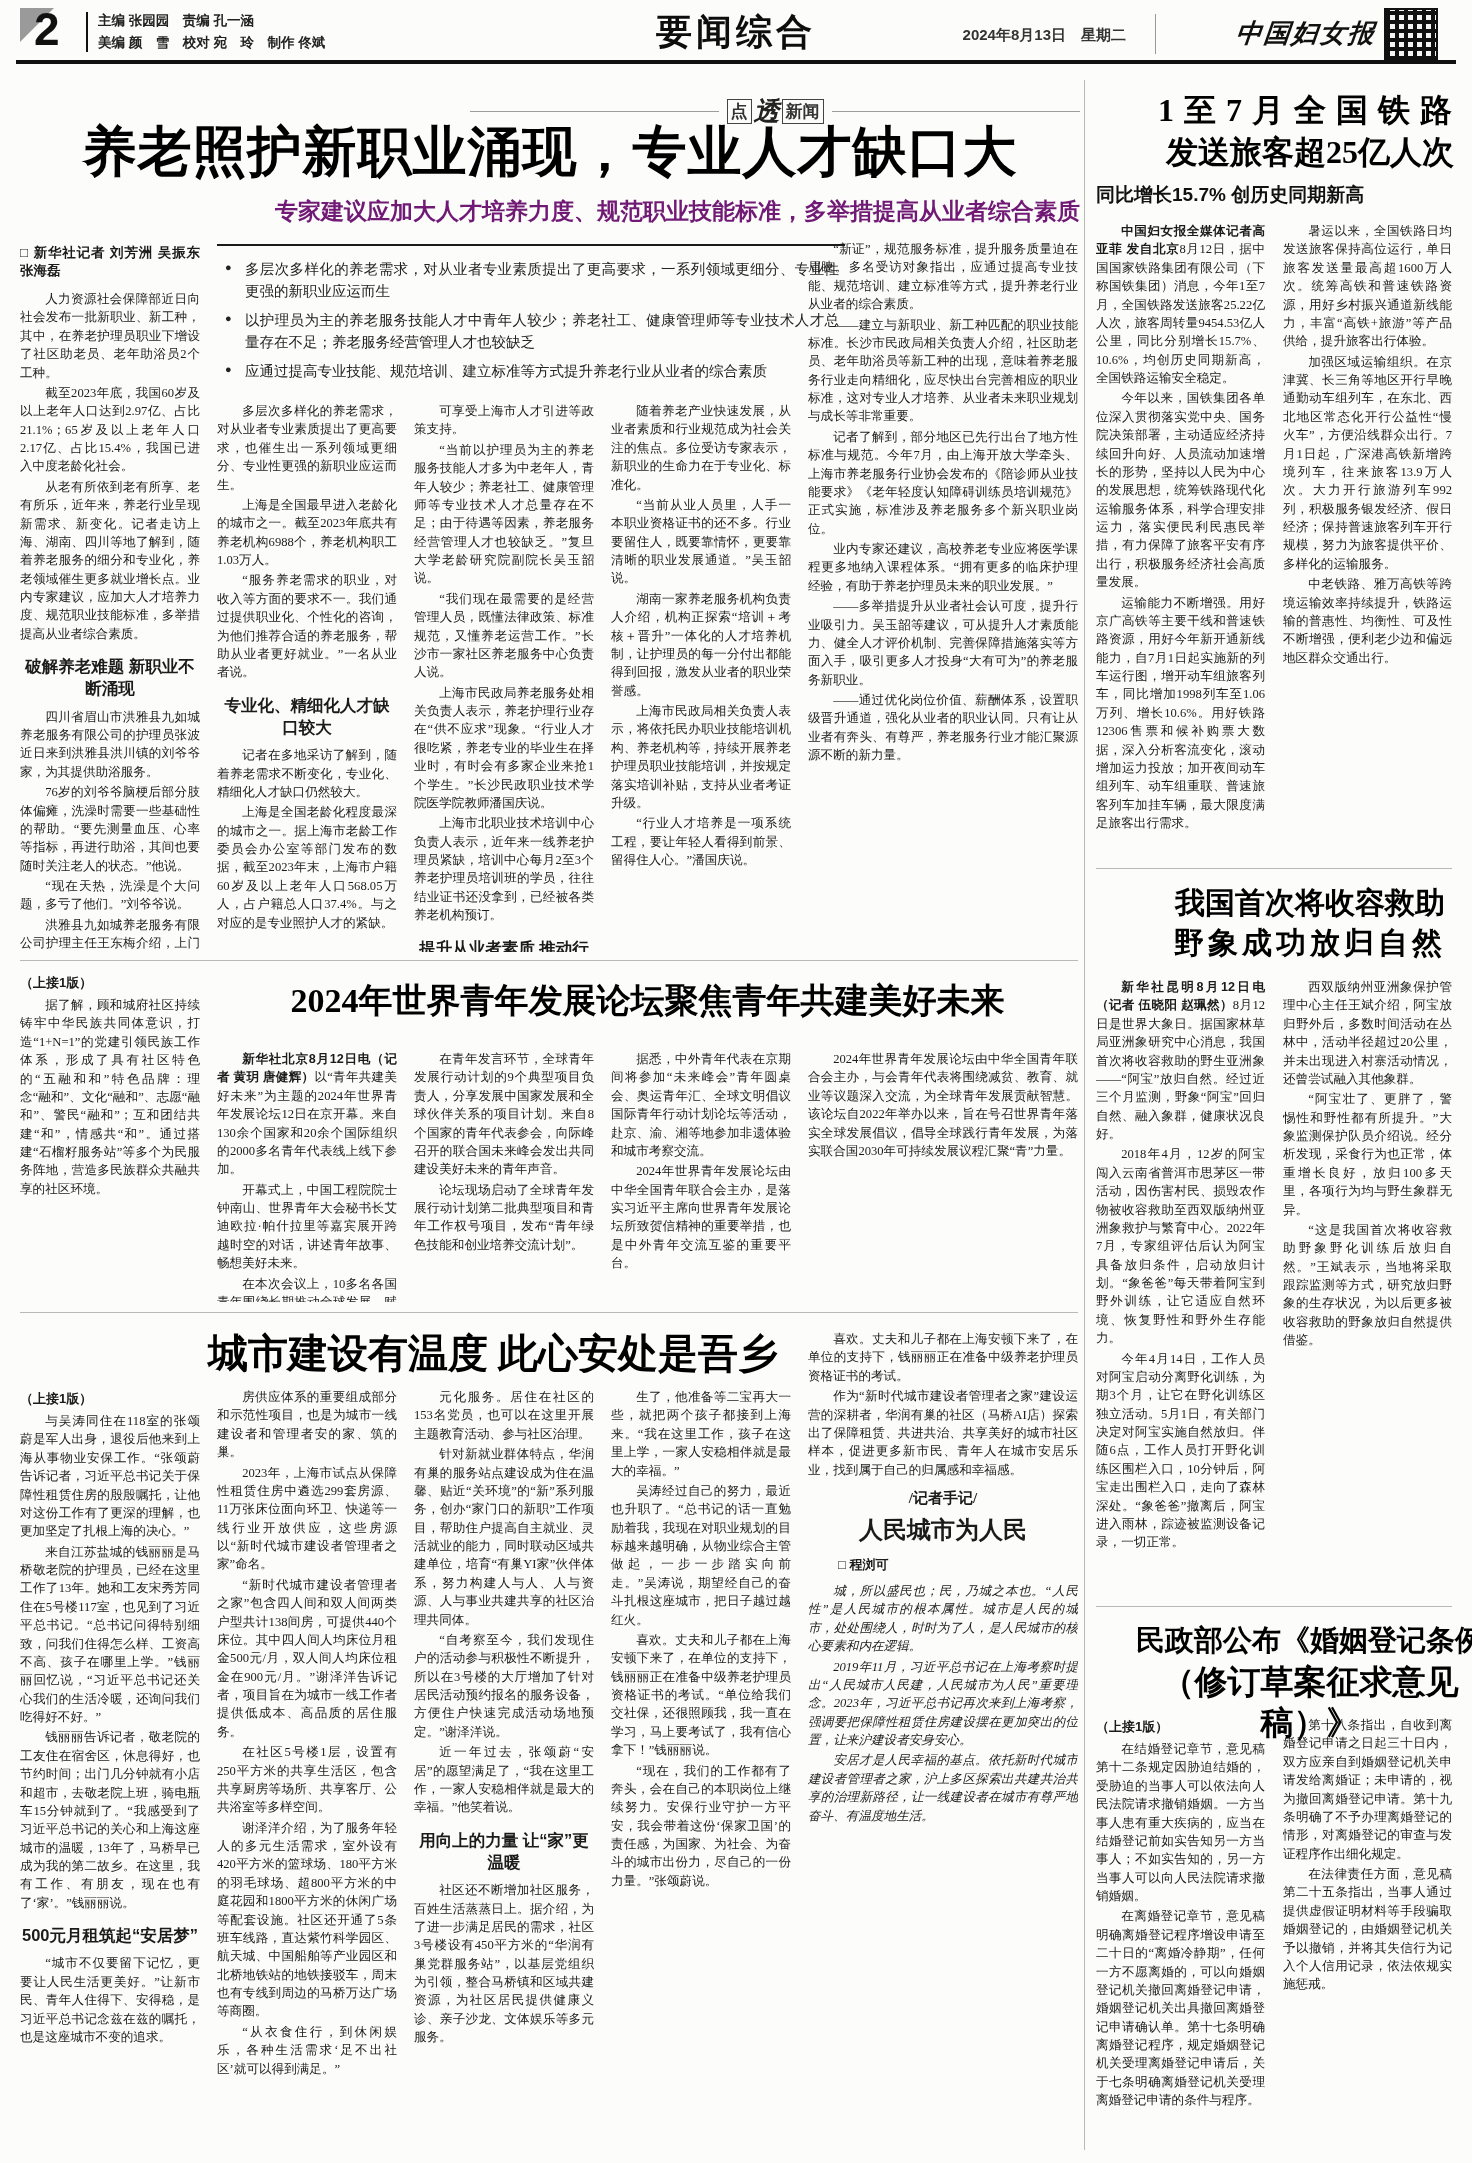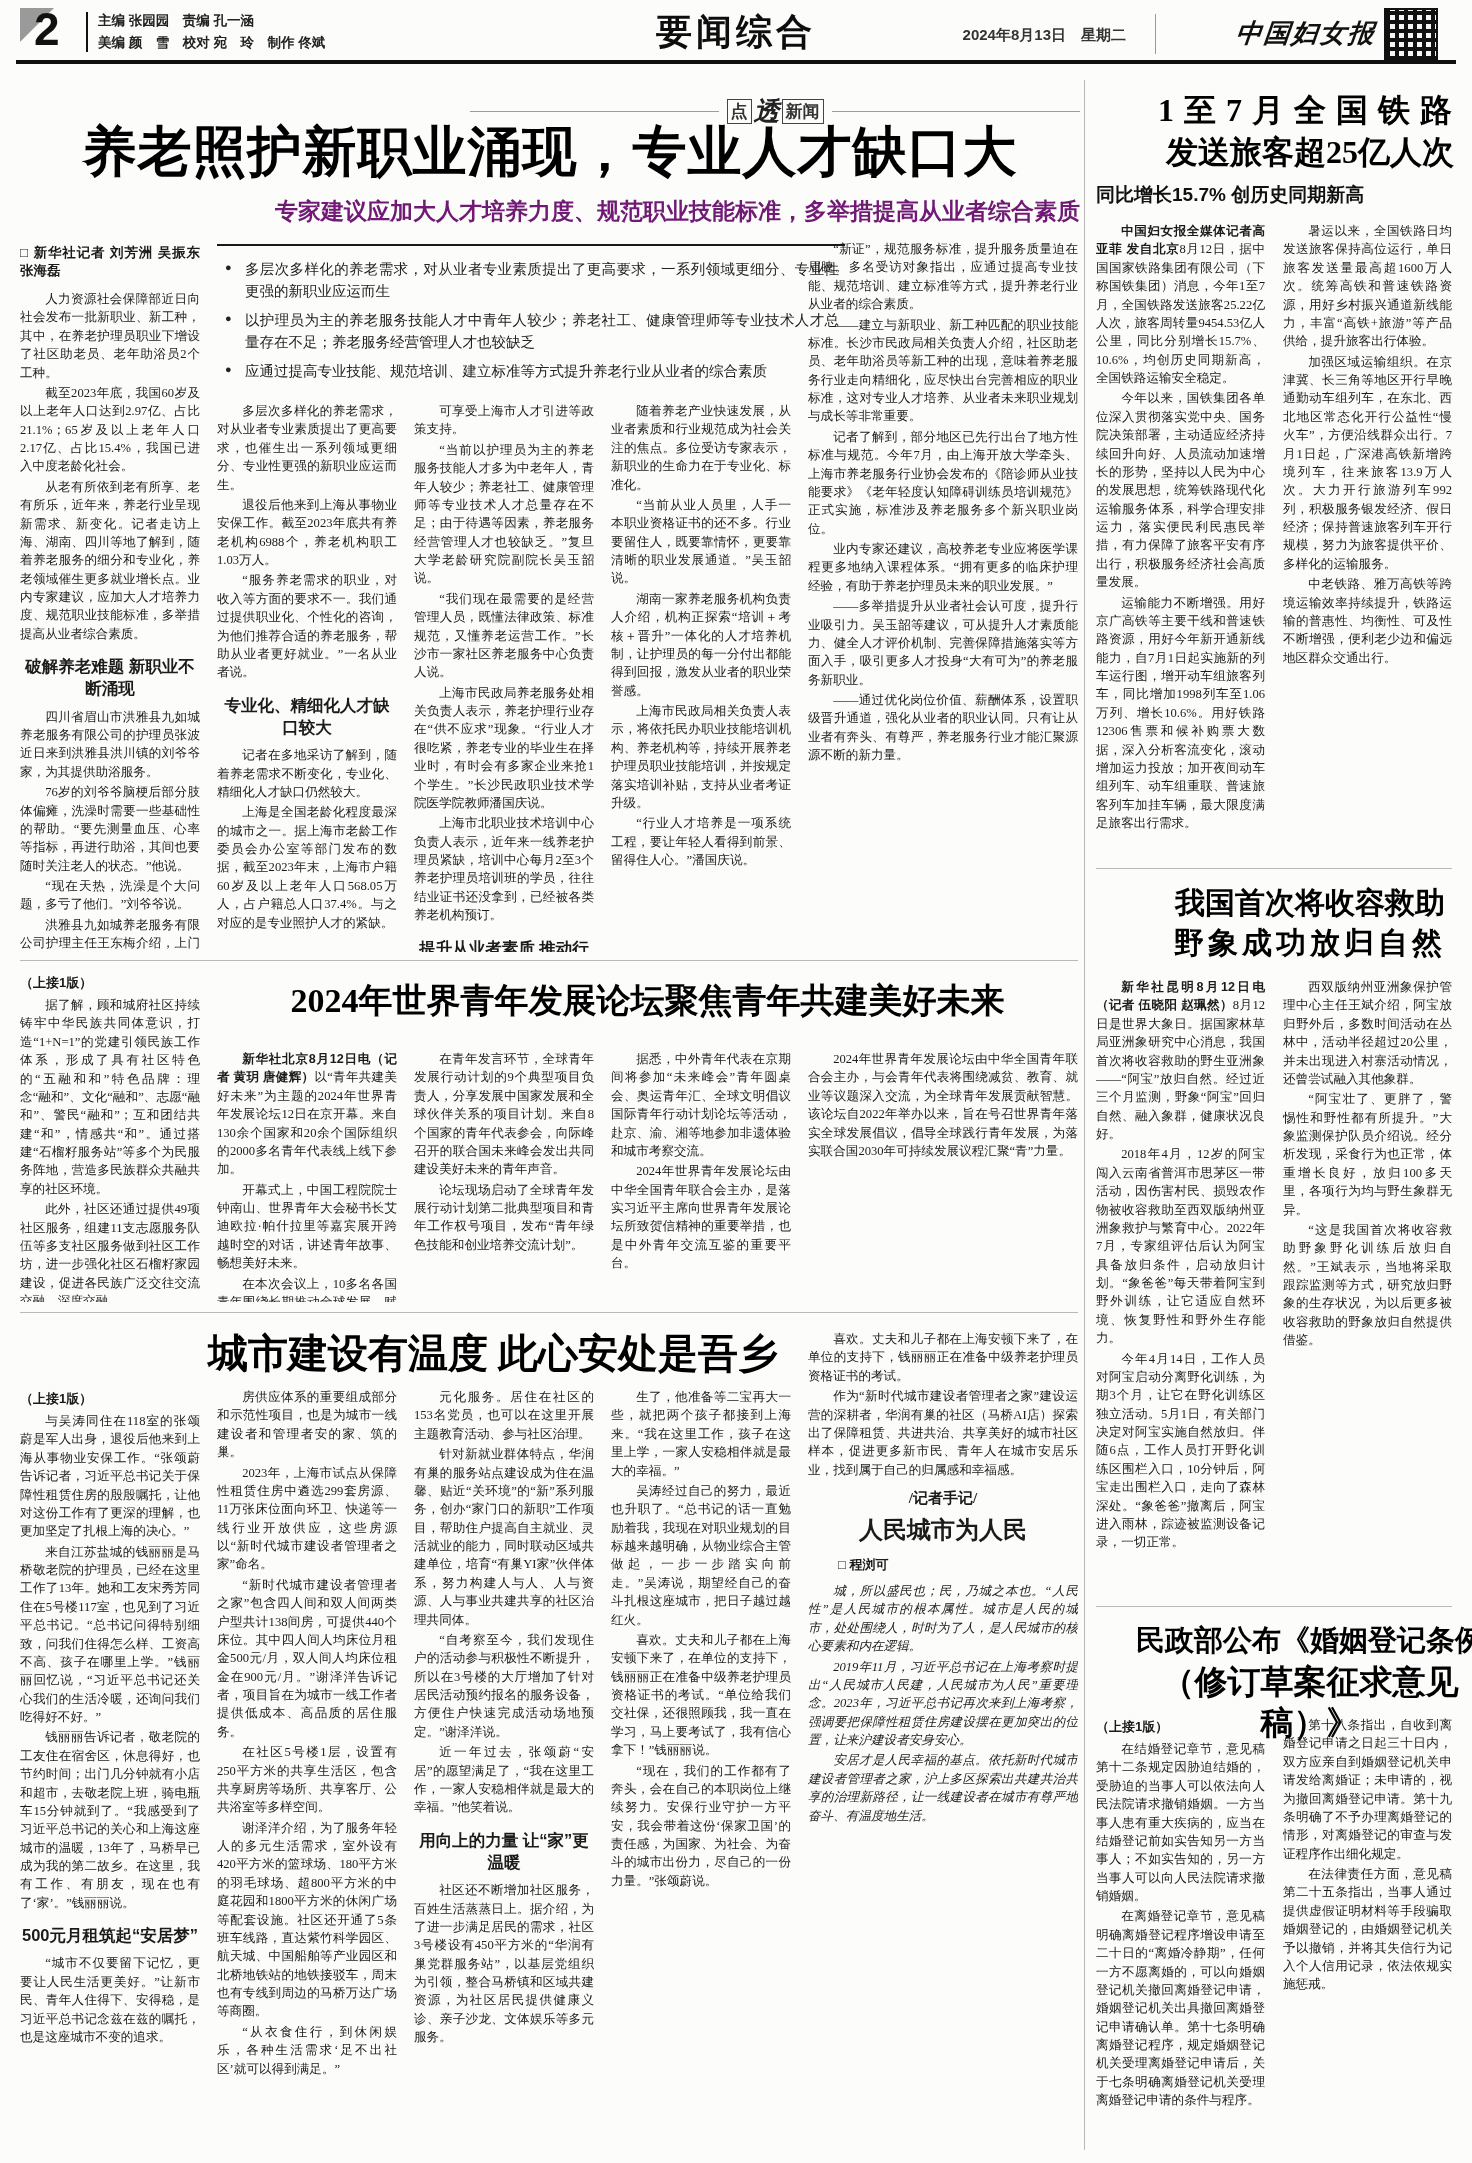--- a/index.html
+++ b/index.html
@@ -114,21 +114,21 @@
       <div class="b-p">截至2023年底，我国60岁及以上老年人口达到2.97亿、占比21.1%；65岁及以上老年人口2.17亿、占比15.4%，我国已进入中度老龄化社会。</div>
       <div class="b-p">从老有所依到老有所享、老有所乐，近年来，养老行业呈现新需求、新变化。记者走访上海、湖南、四川等地了解到，随着养老服务的细分和专业化，养老领域催生更多就业增长点。业内专家建议，应加大人才培养力度、规范职业技能标准，多举措提高从业者综合素质。</div>
       <div class="b-h">破解养老难题 新职业不断涌现</div>
       <div class="b-p">四川省眉山市洪雅县九如城养老服务有限公司的护理员张波近日来到洪雅县洪川镇的刘爷爷家，为其提供助浴服务。</div>
       <div class="b-p">76岁的刘爷爷脑梗后部分肢体偏瘫，洗澡时需要一些基础性的帮助。“要先测量血压、心率等指标，再进行助浴，其间也要随时关注老人的状态。”他说。</div>
       <div class="b-p">“现在天热，洗澡是个大问题，多亏了他们。”刘爷爷说。</div>
       <div class="b-p">洪雅县九如城养老服务有限公司护理主任王东梅介绍，上门服务的护理员至少要经过3至6个月的培训并考核合格后方可上岗，重点帮助半失能、失能老人解决洗浴等居家养老中的难题。</div>
     </div>
   <div class="col" style="left:217px;top:402px;width:180px;height:550px;">
       <div class="b-p">多层次多样化的养老需求，对从业者专业素质提出了更高要求，也催生出一系列领域更细分、专业性更强的新职业应运而生。</div>
-      <div class="b-p">退役后他来到上海从事物业安保工作。截至2023年底共有养老机构6988个，养老机构职工1.03万人。</div>
+      <div class="b-p">上海是全国最早进入老龄化的城市之一。截至2023年底共有养老机构6988个，养老机构职工1.03万人。</div>
       <div class="b-p">“服务养老需求的职业，对收入等方面的要求不一。我们通过提供职业化、个性化的咨询，为他们推荐合适的养老服务，帮助从业者更好就业。”一名从业者说。</div>
       <div class="b-h">专业化、精细化人才缺口较大</div>
       <div class="b-p">记者在多地采访了解到，随着养老需求不断变化，专业化、精细化人才缺口仍然较大。</div>
       <div class="b-p">上海是全国老龄化程度最深的城市之一。据上海市老龄工作委员会办公室等部门发布的数据，截至2023年末，上海市户籍60岁及以上老年人口568.05万人，占户籍总人口37.4%。与之对应的是专业照护人才的紧缺。</div>
     </div>
   <div class="col" style="left:414px;top:402px;width:180px;height:550px;">
       <div class="b-p">可享受上海市人才引进等政策支持。</div>
       <div class="b-p">“当前以护理员为主的养老服务技能人才多为中老年人，青年人较少；养老社工、健康管理师等专业技术人才总量存在不足；由于待遇等因素，养老服务经营管理人才也较缺乏。”复旦大学老龄研究院副院长吴玉韶说。</div>
       <div class="b-p">“我们现在最需要的是经营管理人员，既懂法律政策、标准规范，又懂养老运营工作。”长沙市一家社区养老服务中心负责人说。</div>
       <div class="b-p">上海市民政局养老服务处相关负责人表示，养老护理行业存在“供不应求”现象。“行业人才很吃紧，养老专业的毕业生在择业时，有时会有多家企业来抢1个学生。”长沙民政职业技术学院医学院教师潘国庆说。</div>
@@ -149,21 +149,20 @@
       <div class="b-p">业内专家还建议，高校养老专业应将医学课程更多地纳入课程体系。“拥有更多的临床护理经验，有助于养老护理员未来的职业发展。”</div>
       <div class="b-p">——多举措提升从业者社会认可度，提升行业吸引力。吴玉韶等建议，可从提升人才素质能力、健全人才评价机制、完善保障措施落实等方面入手，吸引更多人才投身“大有可为”的养老服务新职业。</div>
       <div class="b-p">——通过优化岗位价值、薪酬体系，设置职级晋升通道，强化从业者的职业认同。只有让从业者有奔头、有尊严，养老服务行业才能汇聚源源不断的新力量。</div>
     </div>
 
   <div class="hairline" style="left:20px;top:960px;width:1058px;height:1px;"></div>
 
   <div class="col" style="left:20px;top:972px;width:180px;height:330px;">
       <div class="b-cont">（上接1版）</div>
       <div class="b-p">据了解，顾和城府社区持续铸牢中华民族共同体意识，打造“1+N=1”的党建引领民族工作体系，形成了具有社区特色的“五融和和”特色品牌：理念“融和”、文化“融和”、志愿“融和”、警民“融和”；互和团结共建“和”，情感共“和”。通过搭建“石榴籽服务站”等多个为民服务阵地，营造多民族群众共融共享的社区环境。</div>
-      <div class="b-p">此外，社区还通过提供49项社区服务，组建11支志愿服务队伍等多支社区服务做到社区工作坊，进一步强化社区石榴籽家园建设，促进各民族广泛交往交流交融、深度交融。</div>
     </div>
   <div class="youth-hl">2024年世界青年发展论坛聚焦青年共建美好未来</div>
   <div class="col" style="left:217px;top:1050px;width:180px;height:252px;">
       <div class="b-lead"><b>新华社北京8月12日电（记者 黄玥 唐健辉）</b>以“青年共建美好未来”为主题的2024年世界青年发展论坛12日在京开幕。来自130余个国家和20余个国际组织的2000多名青年代表线上线下参加。</div>
       <div class="b-p">开幕式上，中国工程院院士钟南山、世界青年大会秘书长艾迪欧拉·帕什拉里等嘉宾展开跨越时空的对话，讲述青年故事、畅想美好未来。</div>
       <div class="b-p">在本次会议上，10多名各国青年围绕长期推动全球发展、赋能青年发展分享观点和经验。</div>
     </div>
   <div class="col" style="left:414px;top:1050px;width:180px;height:252px;">
       <div class="b-p">在青年发言环节，全球青年发展行动计划的9个典型项目负责人，分享发展中国家发展和全球伙伴关系的项目计划。来自8个国家的青年代表参会，向际峰召开的联合国未来峰会发出共同建设美好未来的青年声音。</div>
       <div class="b-p">论坛现场启动了全球青年发展行动计划第二批典型项目和青年工作权号项目，发布“青年绿色技能和创业培养交流计划”。</div>

